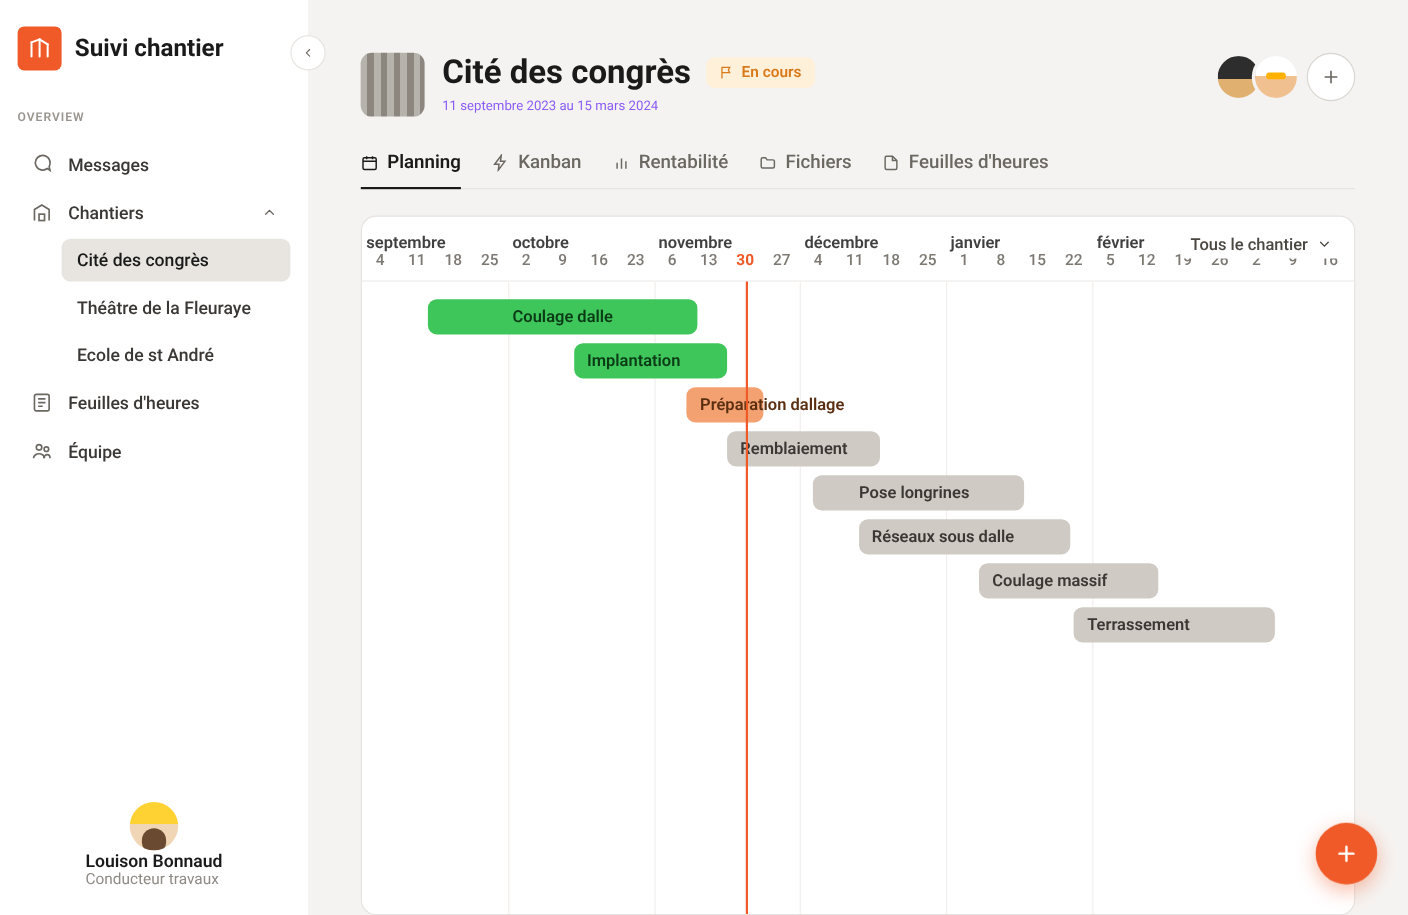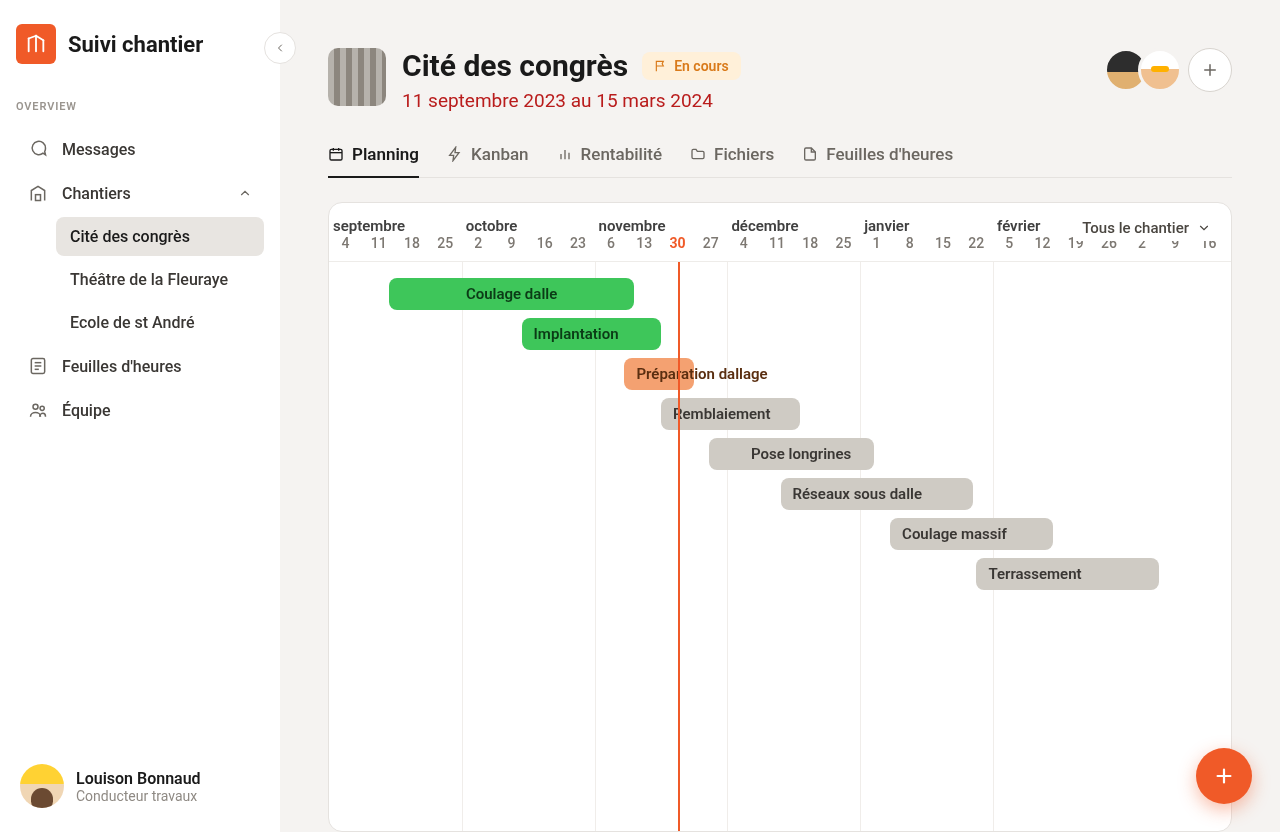--- a/index.html
+++ b/index.html
@@ -87,22 +87,23 @@
   margin-bottom: 4px;
 }
 .nav-sub .sub-item.active {
   background: #e8e5e1;
   color: #1a1a1a;
 }
 .user-card {
   margin-top: auto;
   display: flex;
   align-items: center;
-  gap: 12px;
+  gap: 0;
   padding: 8px 4px;
+  flex-direction: column;
 }
 .avatar {
   width: 44px; height: 44px;
   border-radius: 50%;
   background: linear-gradient(180deg,#ffd233 0 45%,#f0d6b4 45% 100%);
   position: relative;
   overflow: hidden;
   flex-shrink: 0;
 }
 .avatar::after{
@@ -143,21 +144,21 @@
   color: #d97a1a;
   font-size: 14px;
   font-weight: 600;
   padding: 6px 12px;
   border-radius: 8px;
   display: inline-flex;
   align-items: center;
   gap: 6px;
   text-align: right;
 }
-.date-range { font-size: 19px; color: #b91c1c; margin-top: 6px; }
+.date-range { font-size: 12px; color: #8b5cf6; margin-top: 6px; }
 .members {
   display: flex;
   align-items: center;
 }
 .member-av {
   width: 44px; height: 44px; border-radius: 50%;
   border: 3px solid #f5f3f1;
   margin-left: -10px;
 }
 .m1 { background: linear-gradient(180deg,#2d2d2d 0 55%,#e0b070 55% 100%); }
@@ -513,21 +514,21 @@
         </div>
         <div class="task green" style="left: 192.56px; width: 139.44px; top: 56px; overflow: visible;">
           <span>Implantation</span>
         </div>
         <div class="task orange" style="left: 295.48px; width: 69.72px; top: 96px; overflow: visible;">
           <span>Préparation dallage</span>
         </div>
         <div class="task grey" style="left: 332px; width: 139.44px; top: 136px; overflow: visible;">
           <span>Remblaiement</span>
         </div>
-        <div class="task grey" style="left: 380px; width: 165px; top: 176px; overflow: visible; padding-left: 42px;">
+        <div class="task grey" style="left: 410px; width: 192px; top: 176px; overflow: visible; padding-left: 42px;">
           <span>Pose longrines</span>
         </div>
         <div class="task grey" style="left: 451.52px; width: 192.56px; top: 216px; overflow: visible;">
           <span>Réseaux sous dalle</span>
         </div>
         <div class="task grey" style="left: 561.08px; width: 162.68px; top: 256px; overflow: visible;">
           <span>Coulage massif</span>
         </div>
         <div class="task grey" style="left: 647.4px; width: 182.6px; top: 296px; overflow: visible;">
           <span>Terrassement</span>

